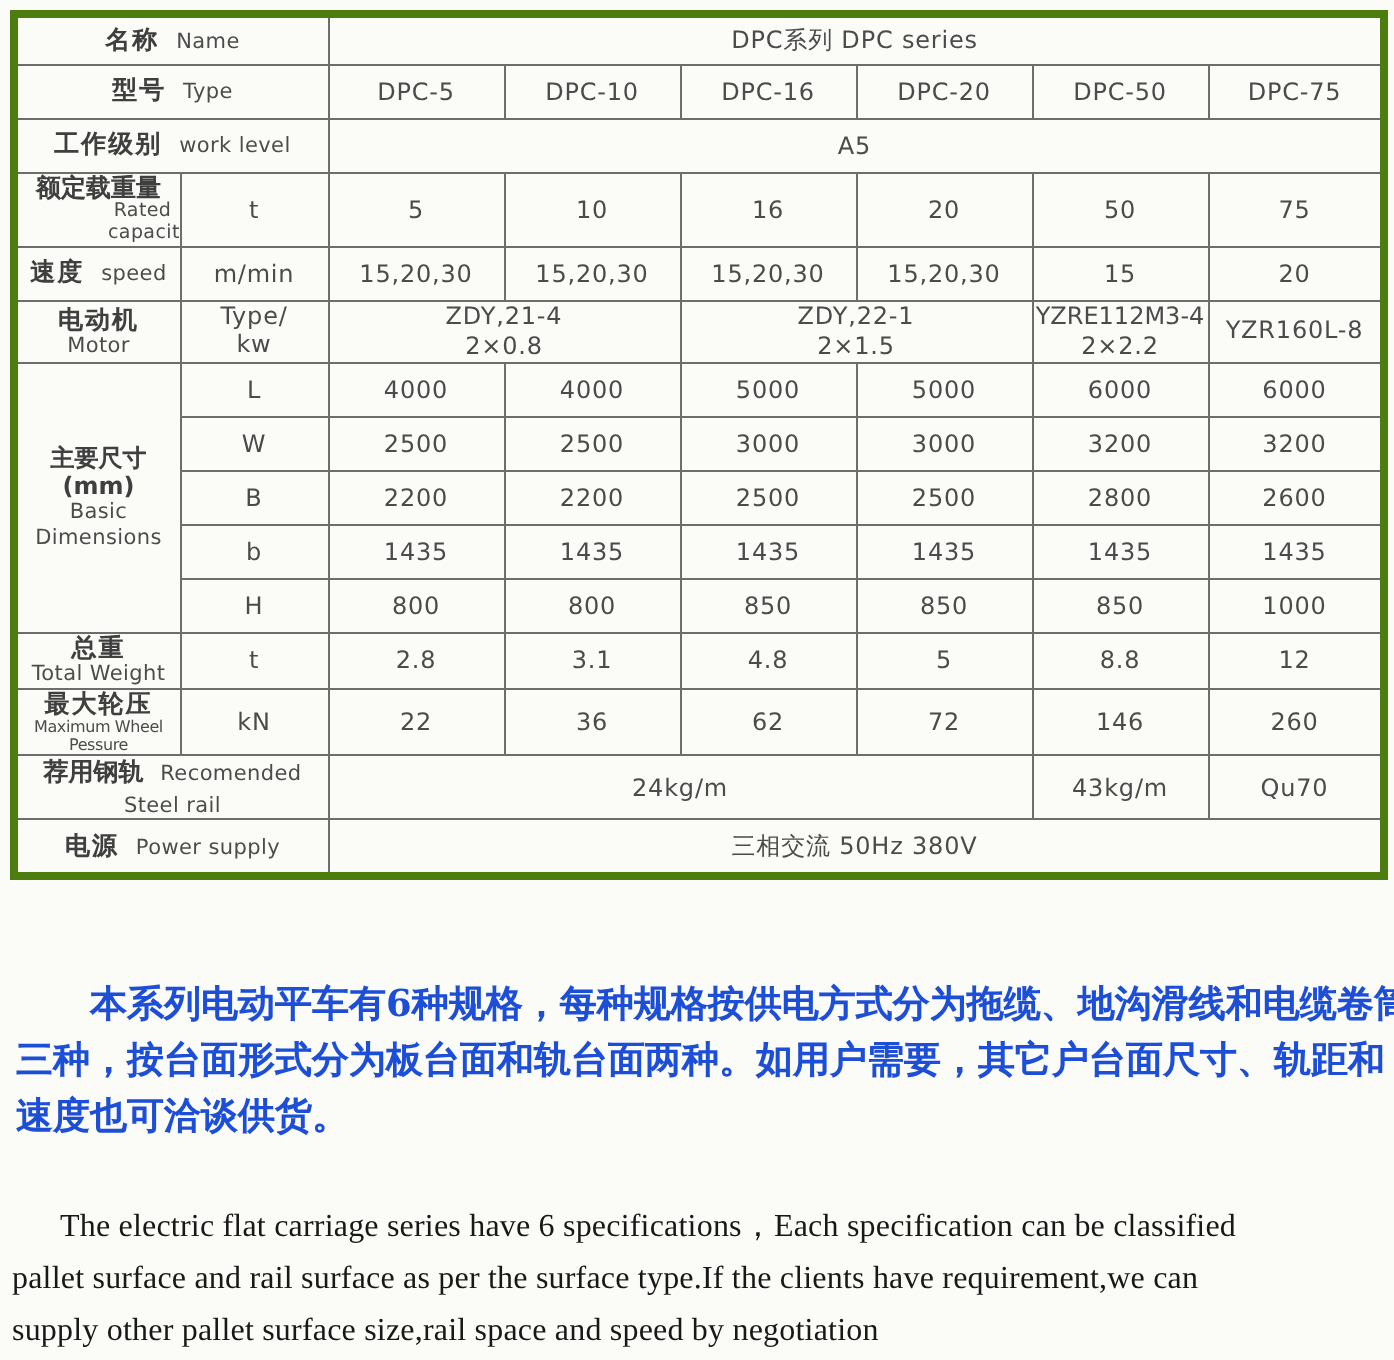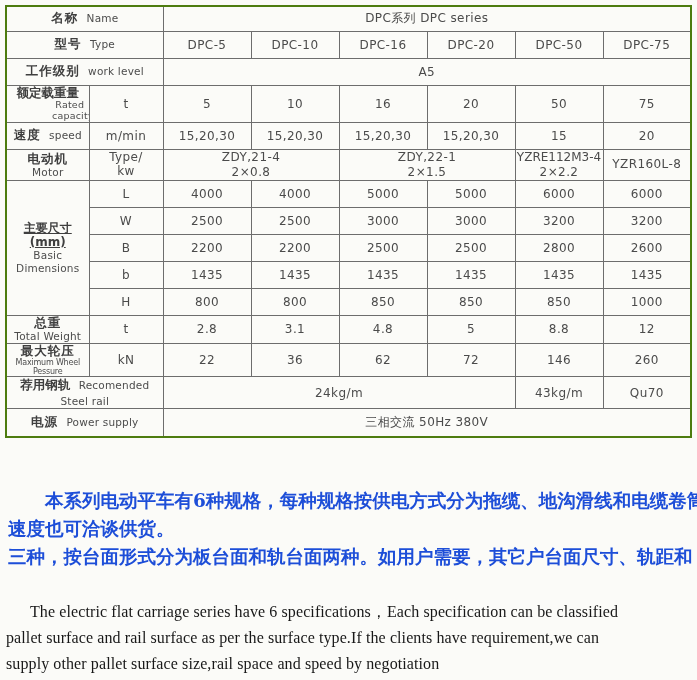--- a/index.html
+++ b/index.html
@@ -10,21 +10,21 @@
     position:relative;
   }
   .page{width:697px;height:680px;overflow:hidden;}
 
   
   table.spec{
     border-collapse:collapse;
     table-layout:fixed;
     width:687px;
     margin:5px 0 0 5px;
-    border:2px solid #4d7c0f;
+    border:4px solid #4d7c0f;
     padding-left:30px;
   }
   table.spec td{
     border:1px solid #6d6d6d;
     text-align:center;
     vertical-align:middle;
     padding:0 1px;
     color:#4b4b4b;
     font-size:12px;
     letter-spacing:0.4px;
@@ -170,21 +170,21 @@
         <div class="val">2×2.2</div>
       </td>
       <td class="twoline">
         <div class="val">YZR160L-8</div>
         <div class="val"></div>
       </td>
     </tr>
 
     <tr class="r-dim">
       <td rowspan="5" class="stack">
-        <div class="zh" style="letter-spacing:0;font-size:12px;text-decoration:underline;">主要尺寸(mm)</div>
+        <div class="zh" style="letter-spacing:0;font-size:12px;">主要尺寸(mm)</div>
         <div class="en">Basic</div>
         <div class="en">Dimensions</div>
       </td>
       <td class="val">L</td>
       <td class="val">4000</td>
       <td class="val">4000</td>
       <td class="val">5000</td>
       <td class="val">5000</td>
       <td class="val">6000</td>
       <td class="val">6000</td>
@@ -273,22 +273,22 @@
         <span class="zh">电源</span>&nbsp;
         <span class="en">Power supply</span>
       </td>
       <td colspan="6" class="val">三相交流  50Hz  380V</td>
     </tr>
   </tbody>
     </table>
 
   <div class="cn-para">
     <div class="pline indent">本系列电动平车有6种规格，每种规格按供电方式分为拖缆、地沟滑线和电缆卷筒</div>
+    <div class="pline">三种，按台面形式分为板台面和轨台面两种。如用户需要，其它户台面尺寸、轨距和</div>
     <div class="pline">速度也可洽谈供货。</div>
-    <div class="pline">三种，按台面形式分为板台面和轨台面两种。如用户需要，其它户台面尺寸、轨距和</div>
   </div>
 
   <div class="en-para">
     <div class="pline indent">The electric flat carriage series have 6 specifications，Each specification can be  classified</div>
     <div class="pline">pallet surface and rail surface as per the surface type.If the clients  have requirement,we can</div>
     <div class="pline">supply other  pallet surface size,rail space and speed by  negotiation</div>
   </div>
 
 </div>
 

